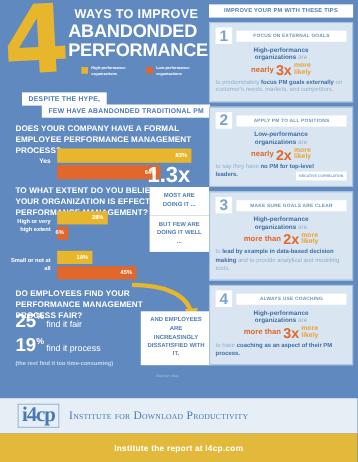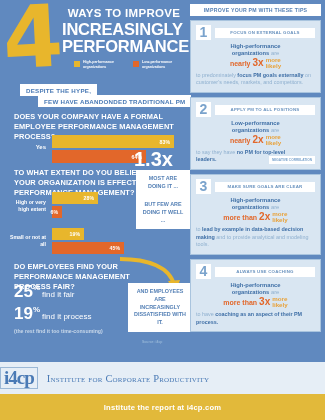--- a/index.html
+++ b/index.html
@@ -107,52 +107,52 @@
   .tiptitle{
     background:#ffffff;color:#6a93bf;font-size:4.4px;font-weight:bold;
     letter-spacing:.2px;padding:2.5px 3px;flex:1;text-align:center;
   }
   .tipbody{margin-top:3px;}
   .tl1{font-size:5.8px;font-weight:bold;color:#3f6fa6;text-align:center;}
   .tl2{font-size:5.8px;color:#8fb0cf;text-align:center;margin-top:.5px;}
   .tl2 b{color:#3f6fa6;}
   .bigrow{display:flex;align-items:center;justify-content:center;gap:2px;margin-top:1px;}
   .bigrow .pre{font-size:7px;font-weight:bold;color:#e2672a;}
-  .bigrow .xx{font-size:10px;font-weight:bold;color:#e2672a;line-height:1;}
+  .bigrow .xx{font-size:13px;font-weight:bold;color:#e2672a;line-height:1;}
   .bigrow .ml{font-size:6.2px;font-weight:bold;color:#e8a23a;line-height:1.05;text-align:left;}
   .tl3{font-size:5.4px;color:#8fb0cf;margin-top:2px;line-height:1.45;}
   .tl3 b{color:#3f6fa6;}
   .negbadge{
     position:absolute;right:5px;bottom:5px;background:#ffffff;color:#7aa3cc;
     font-size:3.2px;font-weight:bold;text-align:center;padding:2px 3px;line-height:1.35;
   }
 
   
   .footer{position:absolute;left:0;top:362px;width:325px;height:32px;background:#e6eef6;
-          display:flex;align-items:center;padding-left:0;box-sizing:border-box;}
+          display:flex;align-items:center;padding-left:16px;box-sizing:border-box;}
   .logo{display:flex;align-items:center;color:#4a7ab5;font-family:"Liberation Serif",serif;}
   .logo .lg1{font-size:19px;font-weight:bold;letter-spacing:-1px;border:1px solid #9bb8d6;padding:0 3px;line-height:20px;}
   .instname{margin-left:9px;color:#4a7ab5;font-family:"Liberation Serif",serif;
             font-size:10.5px;font-variant:small-caps;letter-spacing:.2px;}
   .cta{position:absolute;left:0;top:394px;width:325px;height:26px;background:#e2b93a;
        display:flex;align-items:center;justify-content:center;}
   .cta span{color:#ffffff;font-size:7.6px;font-weight:bold;letter-spacing:.2px;}
 </style>
 </head>
 <body>
 
 <div class="page">
 
   <div class="left">
 
     <div class="big4">4</div>
 
     <div class="headline">
       <span class="l1">WAYS TO IMPROVE</span>
-      <span class="l2">INCREASINGLY</span>
+      <span class="l2">ABANDONDED</span>
       <span class="l3">PERFORMANCE</span>
     </div>
 
     <div class="legend">
       <div class="lg">
         <div class="sw y"></div>
         <div class="tx">High-performance organizations</div>
       </div>
       <div class="lg">
         <div class="sw o"></div>
@@ -286,20 +286,20 @@
         </div>
         <div class="tl3"><span>to have </span><b>coaching as an aspect of their PM process.</b></div>
       </div>
     </div>
   </div>
 
   <div class="footer">
     <div class="logo">
       <div class="lg1">i4cp</div>
     </div>
-    <div class="instname">Institute for Corporate Productivity</div>
+    <div class="instname">Institute for Download Productivity</div>
   </div>
 
   <div class="cta">
     <span>Institute the report at i4cp.com</span>
   </div>
 
 </div>
 
 </body></html>

